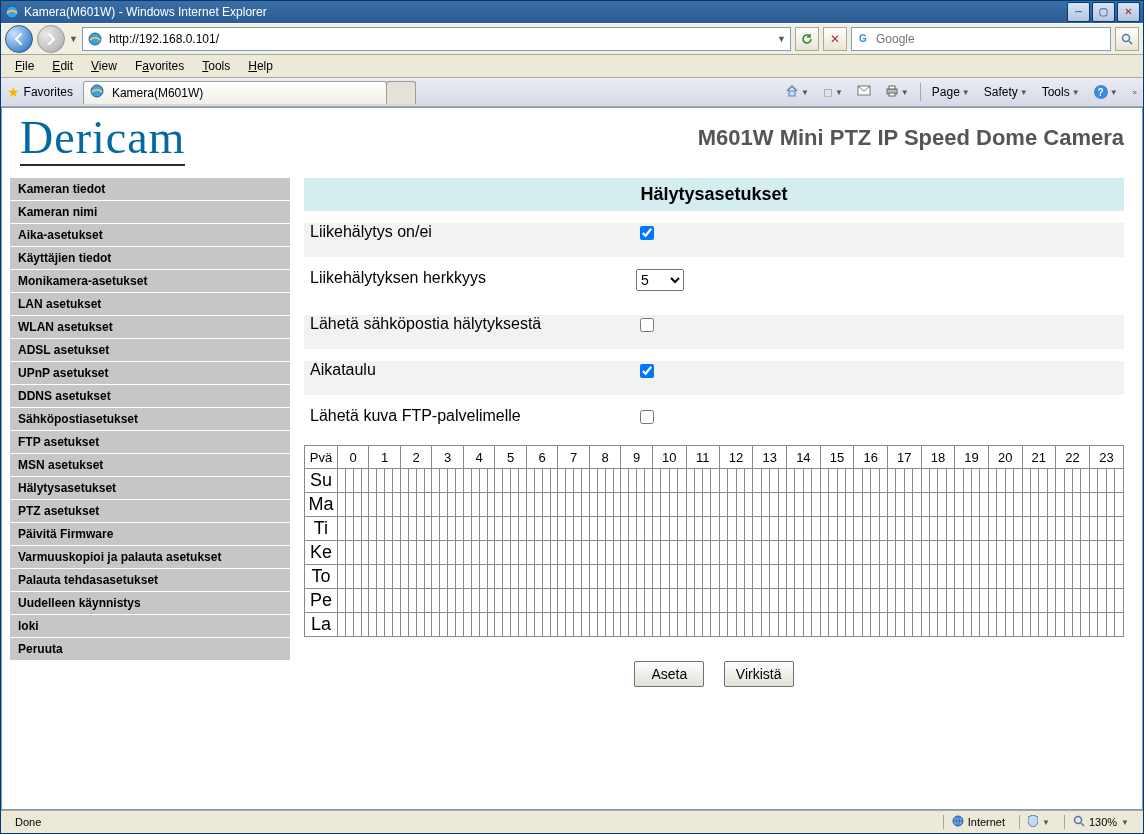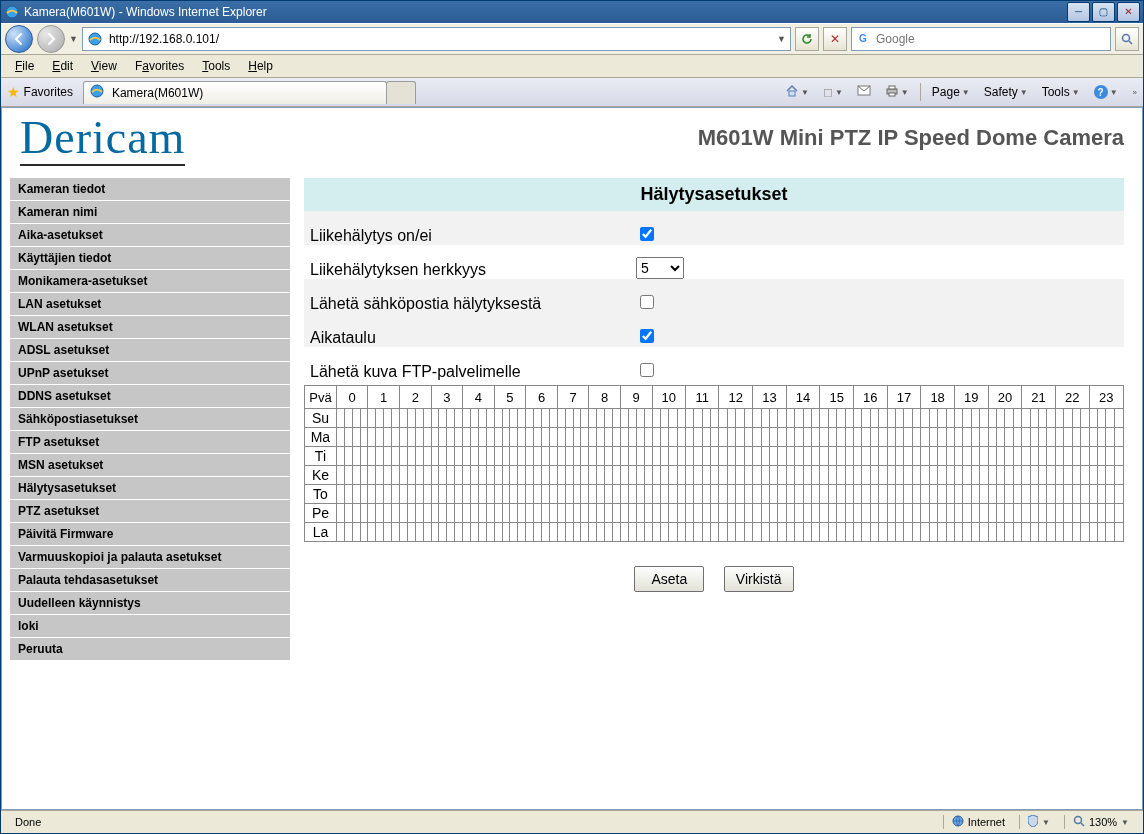--- a/index.html
+++ b/index.html
@@ -39,33 +39,33 @@
 .pagewrap{position:absolute;left:8px;top:0;right:8px;bottom:0;background:#fff;display:flex;flex-direction:column;}
 .header{height:60px;display:flex;align-items:center;border-bottom:0;padding:0 10px;}
 .brand{font-family:"Times New Roman",serif;font-size:46px;letter-spacing:1px;color:#0369a1;}
 .brand-under{display:inline-block;border-bottom:2px solid #2b2b2b;}
 .modelh{margin-left:auto;font-size:22px;font-weight:600;color:#555;font-family:Arial,sans-serif;}
 .body{flex:1;display:flex;gap:14px;padding:10px 0 0 0;}
 .sidebar{width:280px;}
 .navitem{background:#c6c6c6;border-bottom:1px solid #fff;padding:4px 8px;font-size:12px;font-weight:600;color:#000;}
 .main{flex:1;padding-right:10px;}
 .panelhdr{background:#d4eef0;text-align:center;font-size:18px;font-weight:700;padding:6px 0;}
-.formrow{display:flex;align-items:flex-end;height:34px;font-size:16px;}
+.formrow{display:flex;align-items:flex-start;height:34px;font-size:16px;margin-top:12px;}
 .formrow.alt{background:#f2f2f2;}
 .formrow .lbl{width:320px;padding-left:6px;}
 .formrow .ctl{padding-left:6px;}
 select.sens{font-size:14px;height:22px;width:48px;}
 input[type=checkbox]{width:14px;height:14px;}
 
 .sched{margin-top:4px;border-collapse:collapse;font-size:13px;}
 .sched th,.sched td{border:1px solid #888;text-align:center;font-weight:400;}
 .sched th{height:20px;text-align:center;}
 .sched th.day{width:33px;}
 .sched th.hr{width:33px;}
-.sched td.rowhdr{width:33px;font-size:14px;}
+.sched td.rowhdr{width:33px;font-size:18px;}
 .sched td.cell{width:8px;height:16px;}
 .btnrow{text-align:center;margin-top:24px;}
 .pushbtn{min-width:70px;height:26px;background:linear-gradient(#fdfdfd,#e2e2d8);border:1px solid #707070;border-radius:2px;font-size:14px;margin:0 8px;padding:0 10px;}
 
 .status{height:22px;background:#ece9d8;border-top:1px solid #aca899;display:flex;align-items:center;font-size:11px;padding:0 6px;gap:6px;}
 .status .seg{border-left:1px solid #aca899;padding:0 8px;display:flex;align-items:center;gap:4px;}
 .status .first{border-left:0;flex:1;}
 .zoom{display:flex;align-items:center;gap:4px;}
 .g-logo{display:inline-block;width:14px;height:14px;font-size:10px;line-height:14px;text-align:center;}
 </style>

